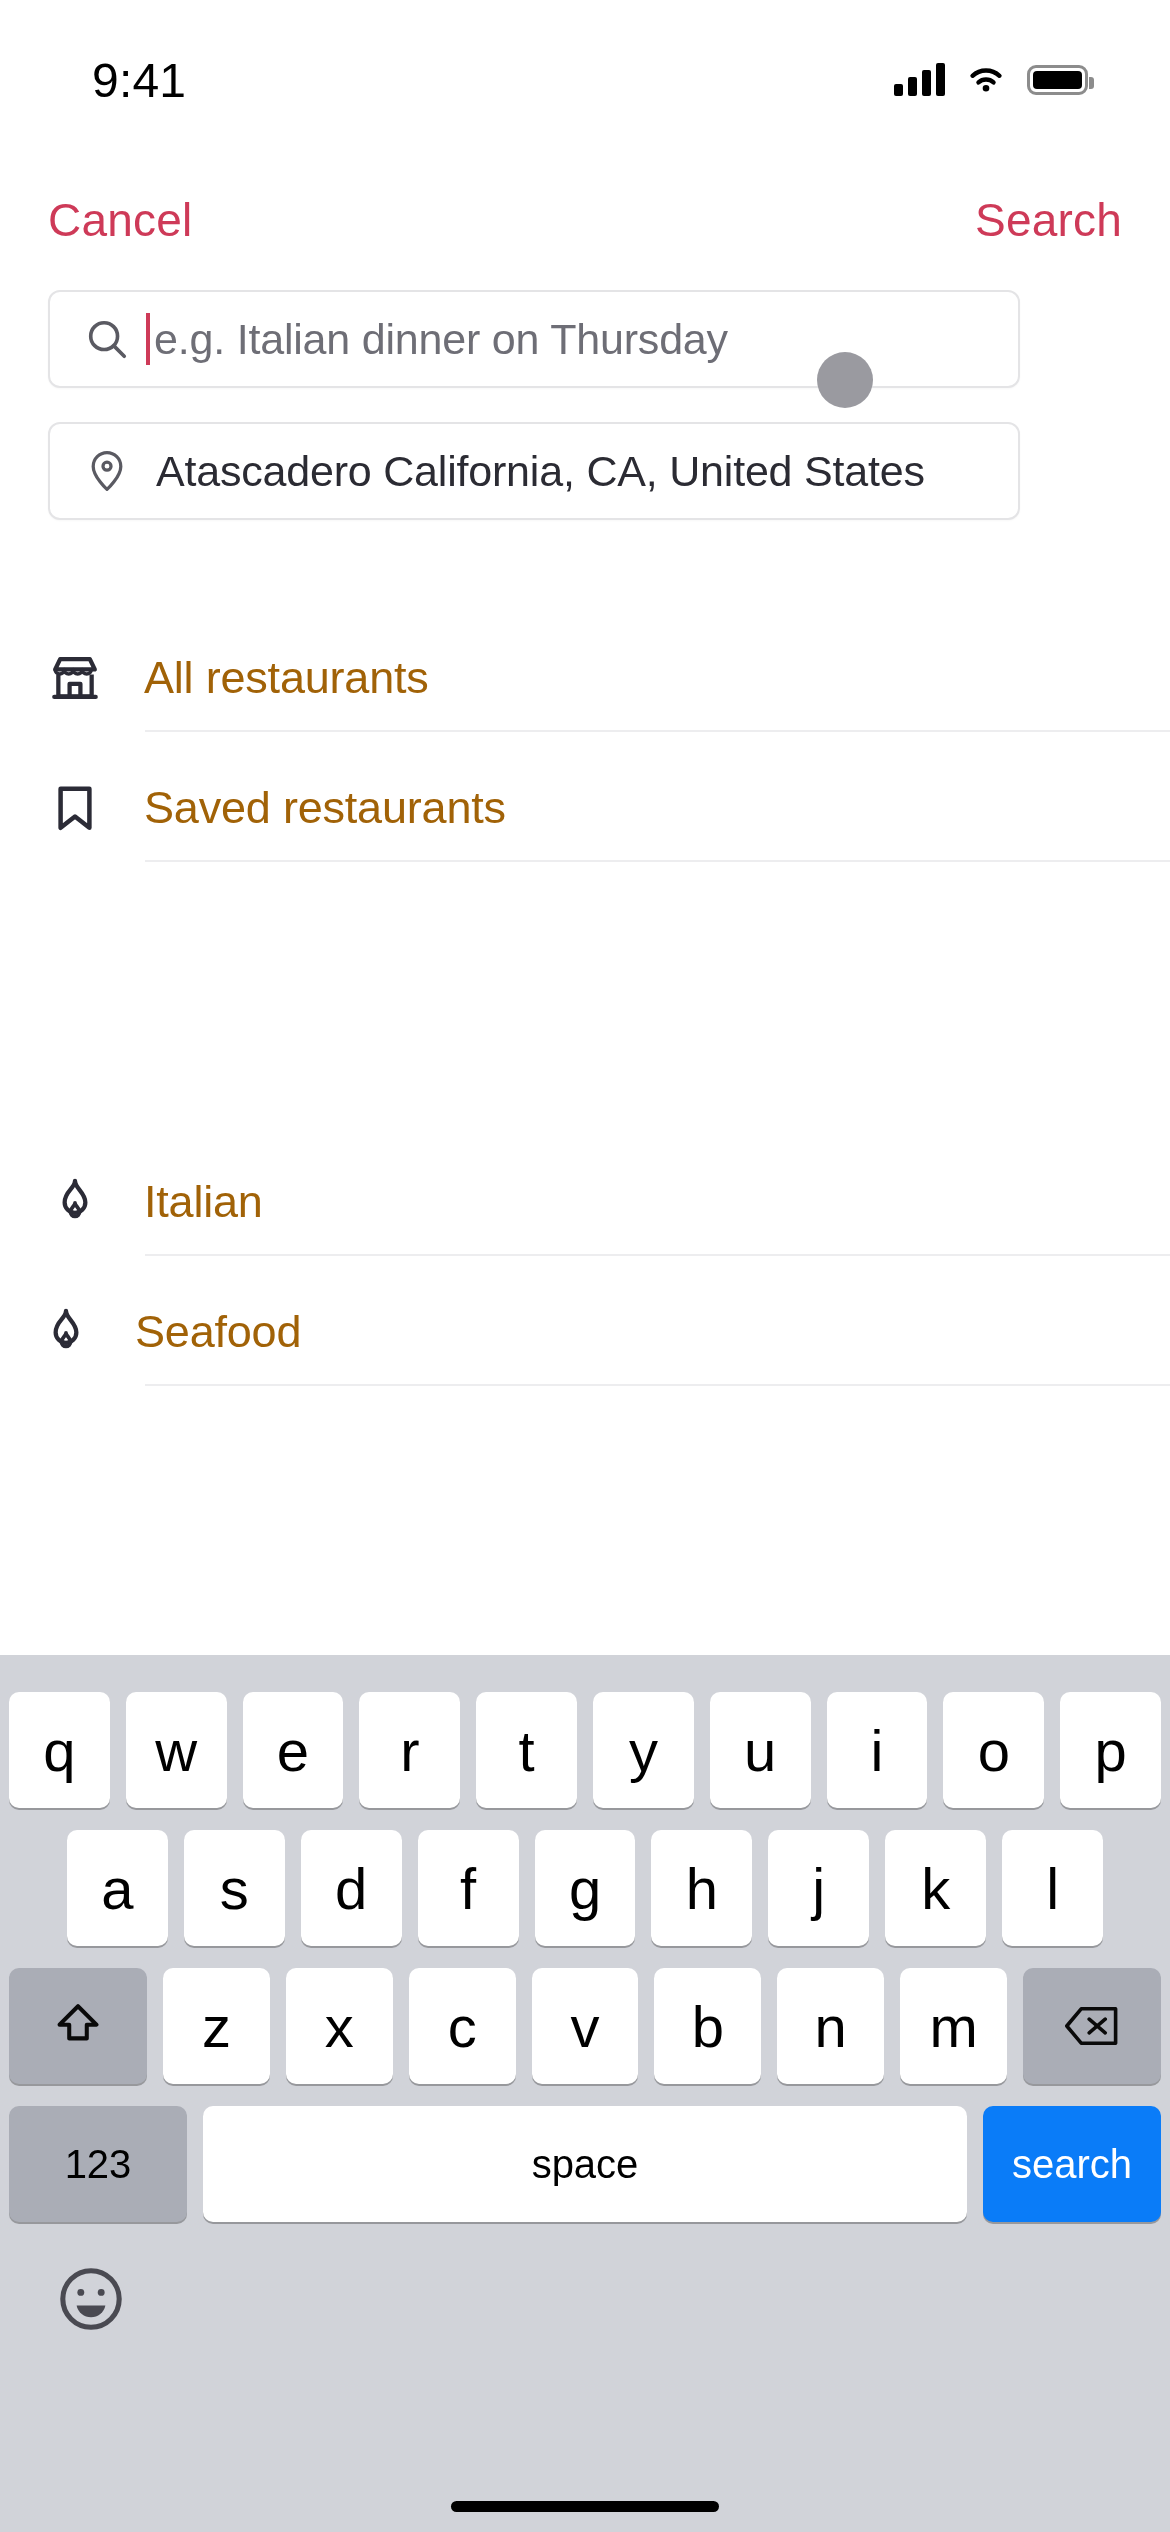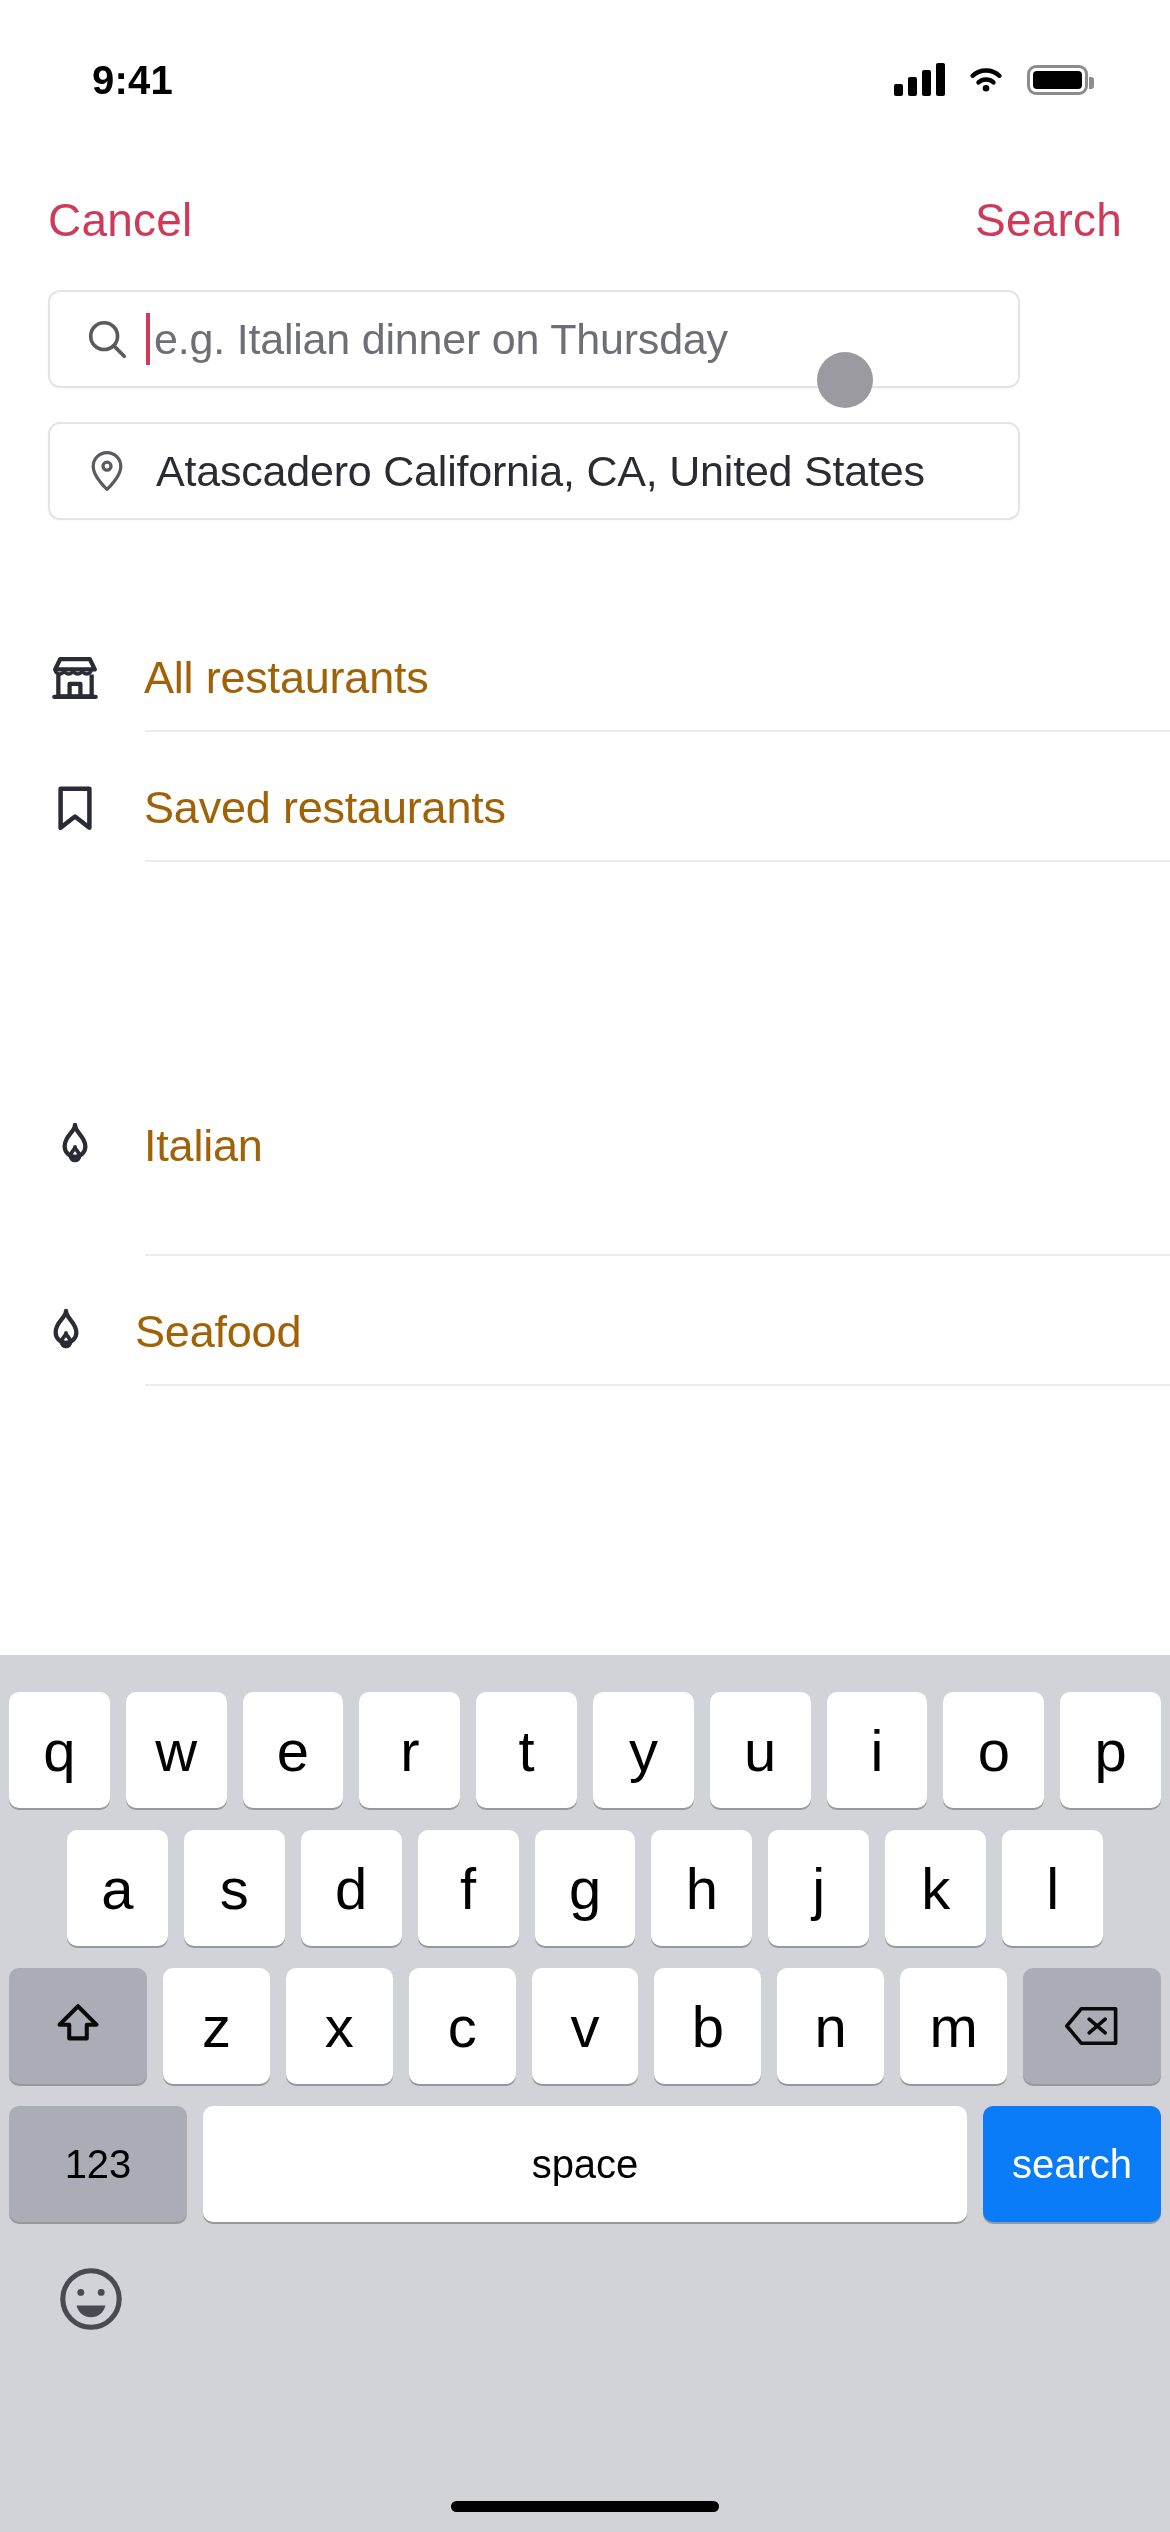--- a/index.html
+++ b/index.html
@@ -26,22 +26,22 @@
     position: absolute;
     top: 0; left: 0;
     width: 1170px;
     height: 132px;
     display: flex;
     align-items: center;
     justify-content: space-between;
     padding: 28px 82px 0 92px;
   }
   .status-time {
-    font-size: 40px;
-    font-weight: 700;
+    font-size: 48px;
+    font-weight: 400;
     color: #000000;
     letter-spacing: 0.2px;
     text-align: center;
   }
   .status-right {
     display: flex;
     align-items: center;
     gap: 20px;
   }
   .signal-bars {
@@ -209,21 +209,21 @@
     top: 1000px;
     width: 1090px;
     font-size: 45px;
     font-weight: bold;
     color: #2B2B36;
     white-space: nowrap;
     overflow: hidden;
     letter-spacing: -0.4px;
   }
 
-  #row-trend-0 { top: 1096px; }
+  #row-trend-0 { top: 1152px; }
   #div-3       { top: 1254px; }
   #row-trend-1 { top: 1282px; padding-left: 39px; }
   #div-4       { top: 1384px; }
 
   
   .keyboard {
     position: absolute;
     left: 0;
     top: 1655px;
     width: 1170px;

